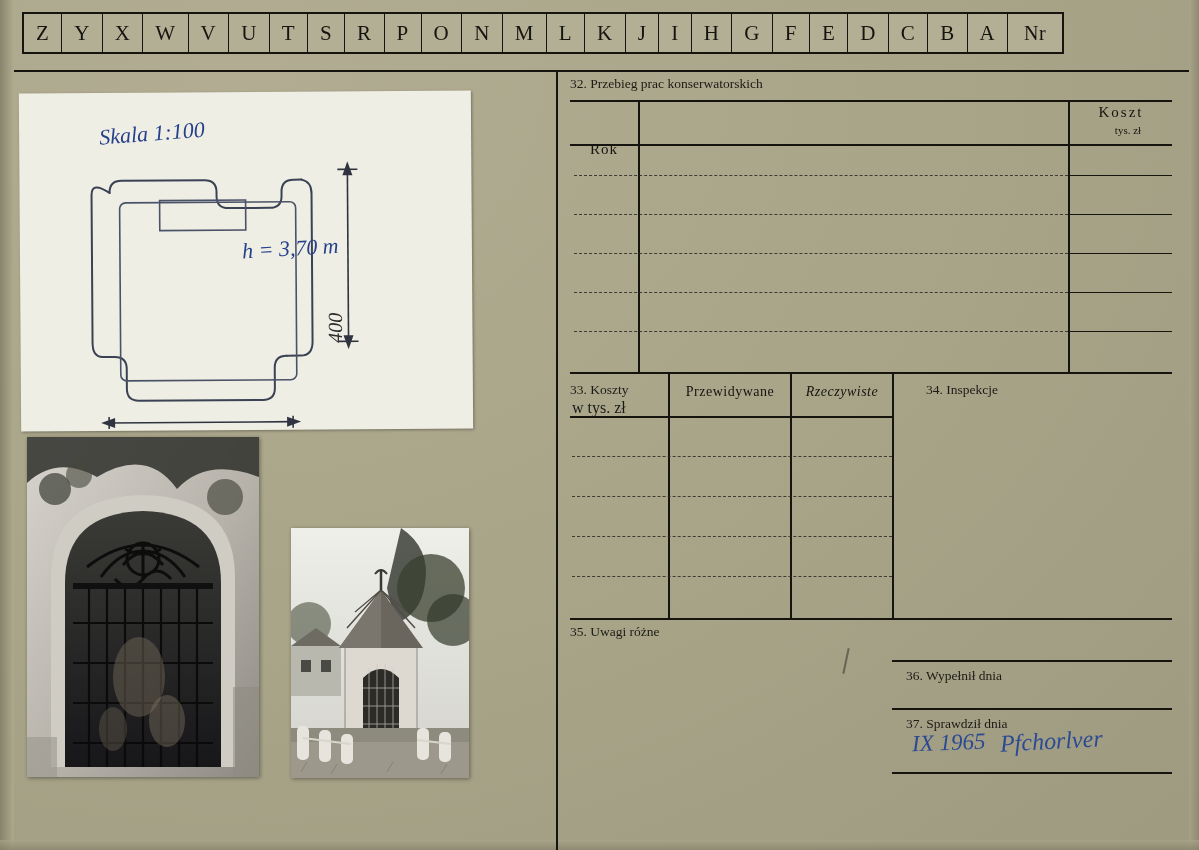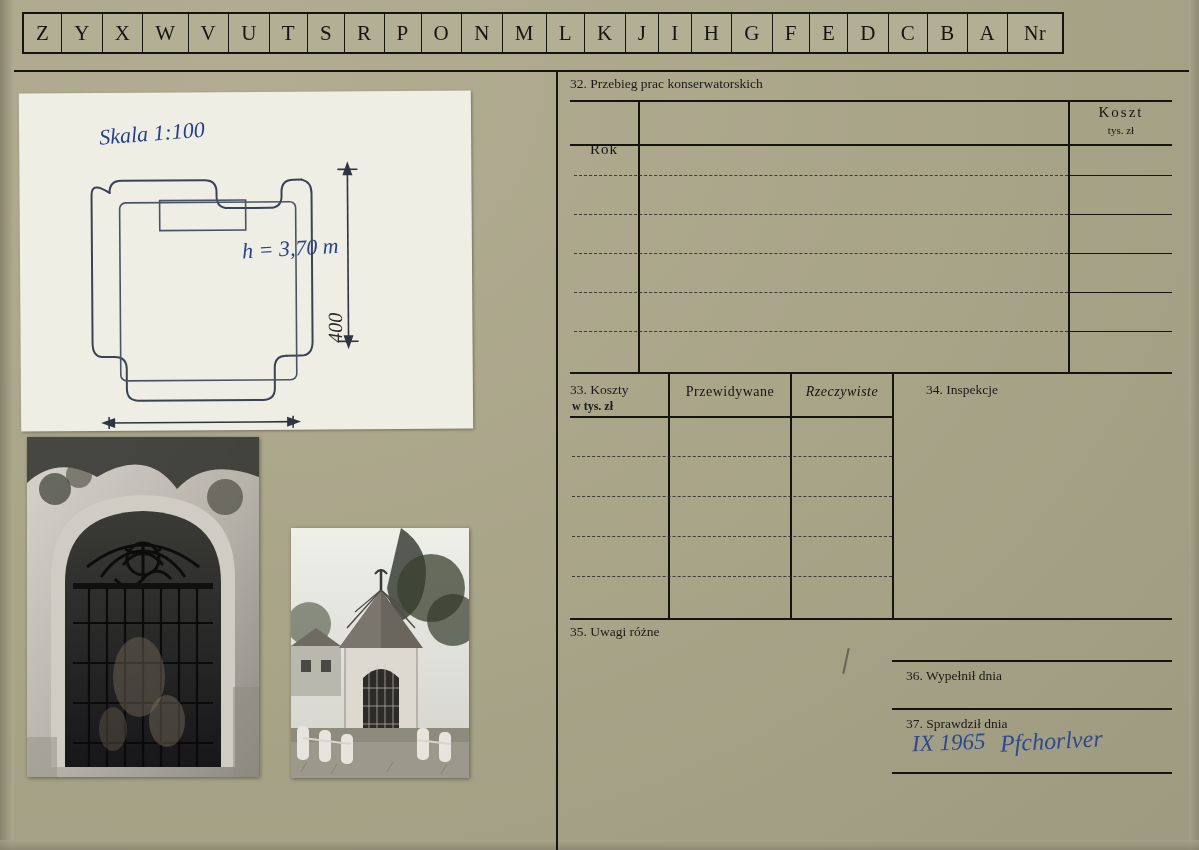--- a/index.html
+++ b/index.html
@@ -114,21 +114,21 @@
   }
 
   
   .tbl-label{
     position:absolute;font-size:13.5px;color:#1b1a15;
   }
   .cellhdr{
     position:absolute;text-align:center;
     font-size:15px;letter-spacing:1px;color:#15140f;
   }
-  .subhdr{font-size:11px;letter-spacing:0;}
+  .subhdr{font-size:11px;letter-spacing:0;margin-left:7px;}
 
   .dashrow{
     position:absolute;height:0;border-top:1px dashed #2a2a22;opacity:.85;
   }
   .solidrow{
     position:absolute;height:0;border-top:1px solid #15140f;
   }
 
   .handwrite{
     position:absolute;
@@ -371,21 +371,21 @@
   <div class="solidrow" style="left:1068px;top:331px;width:104px;"></div>
 
   <div class="smalltxt" style="position:absolute;left:576px;top:152px;width:60px;"></div>
   <div class="smalltxt" style="position:absolute;left:644px;top:152px;width:420px;"></div>
   <div class="smalltxt" style="position:absolute;left:1072px;top:152px;width:96px;"></div>
 
   <div class="tbl-label" style="left:570px;top:382px;">
     <span>33.</span>
     <span>Koszty</span>
   </div>
-  <div class="smalltxt" style="position:absolute;left:572px;top:399px;font-size:12px;font-weight:bold;">w tys. zł</div>
+  <div class="smalltxt" style="position:absolute;left:572px;top:399px;font-size:16px;">w tys. zł</div>
 
   <div class="vline" style="left:668px;top:374px;width:2px;height:244px;"></div>
   <div class="vline" style="left:790px;top:374px;width:2px;height:244px;"></div>
   <div class="vline" style="left:892px;top:374px;width:2px;height:244px;"></div>
   <div class="hline" style="left:570px;top:416px;width:324px;height:2px;"></div>
   <div class="hline" style="left:570px;top:618px;width:602px;height:2px;"></div>
 
   <div class="cellhdr" style="left:670px;top:384px;width:120px;font-size:14px;letter-spacing:0.5px;">Przewidywane</div>
   <div class="cellhdr" style="left:792px;top:384px;width:100px;font-size:14px;letter-spacing:0.5px;font-style:italic;">Rzeczywiste</div>
 

